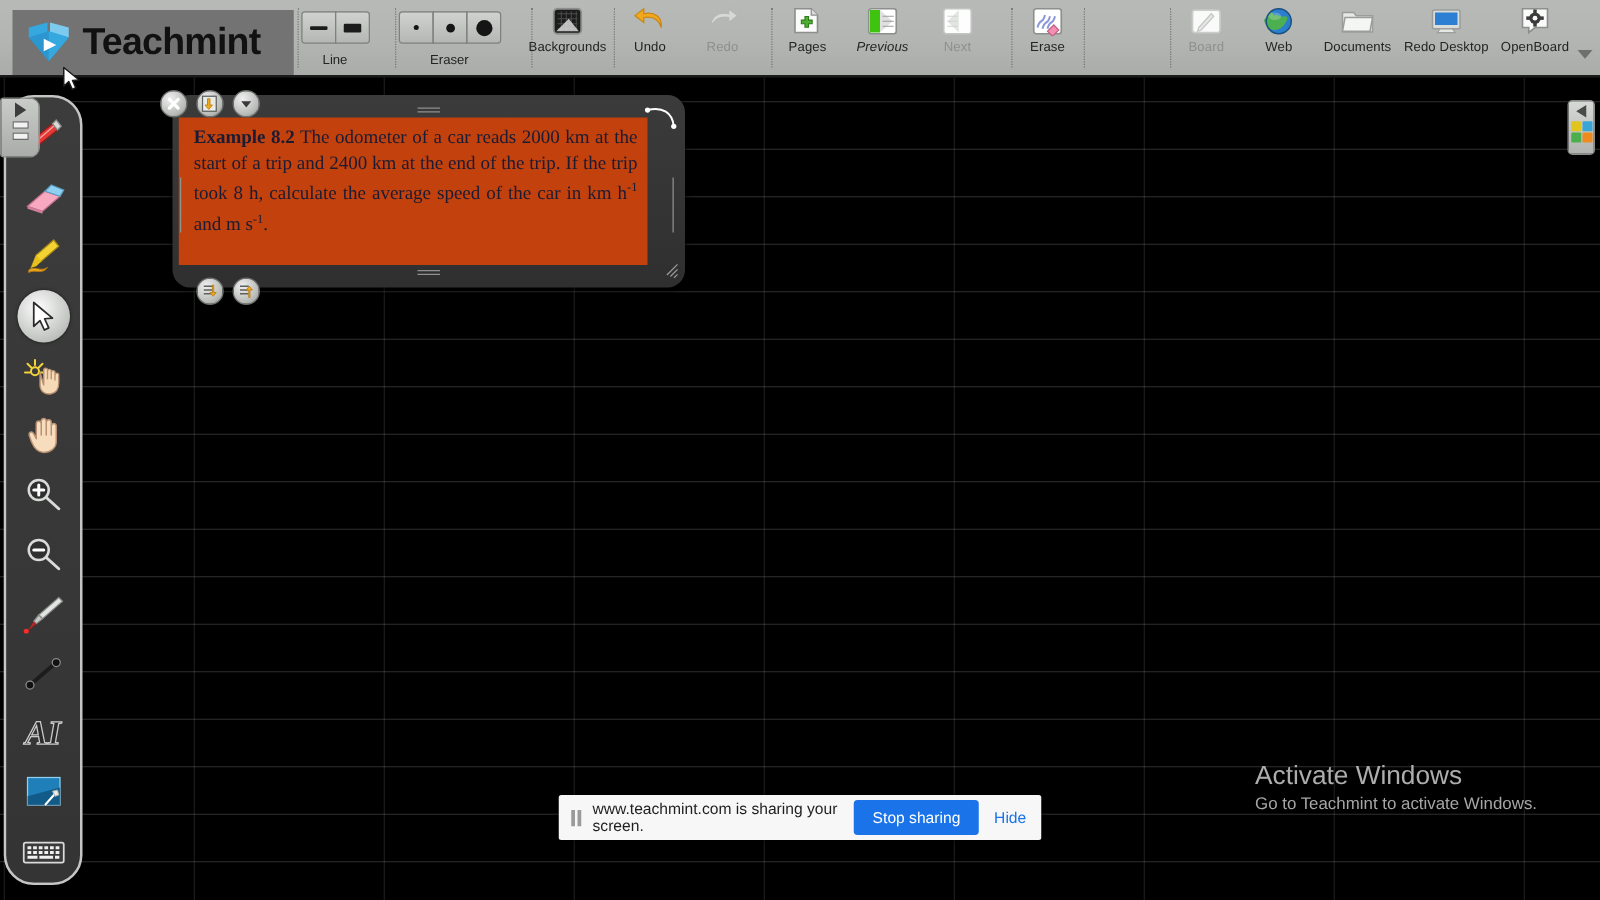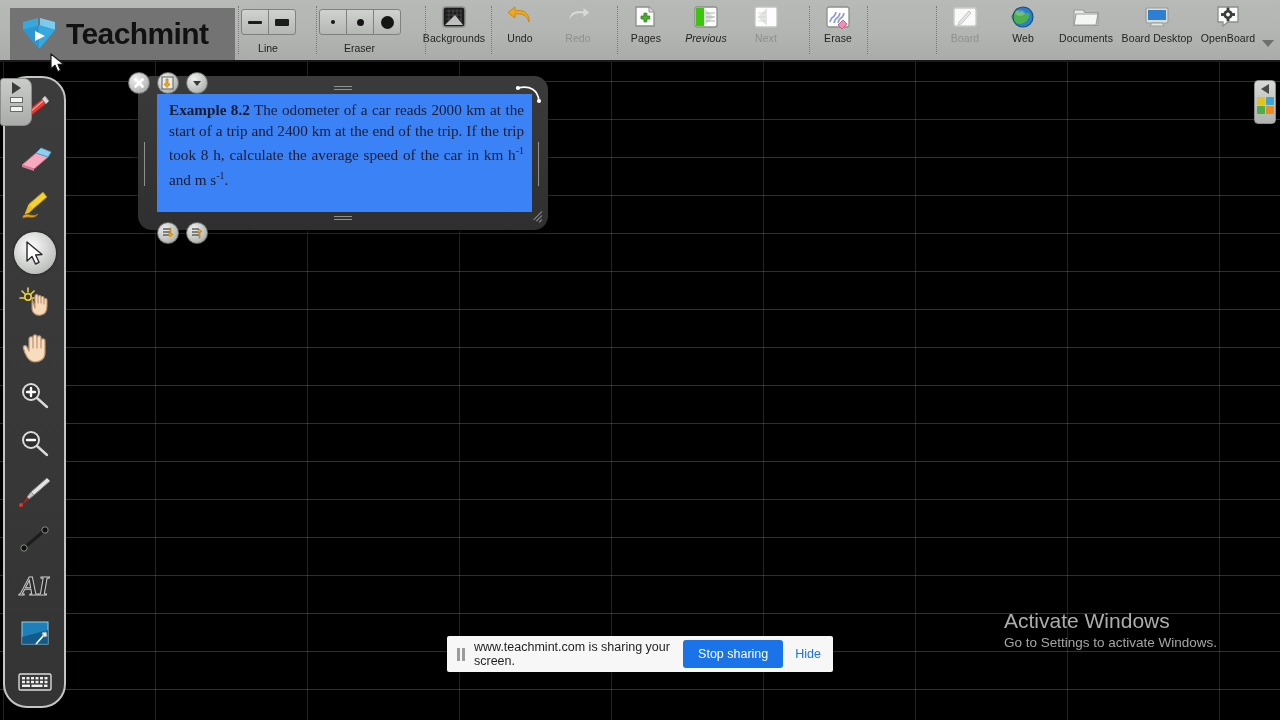--- a/index.html
+++ b/index.html
@@ -106,22 +106,22 @@
   .mc{ width:8px;height:8px;border-radius:1px;}
 
   
   #noteobj{ position:absolute; left:138px; top:76px; width:410px; height:154px; z-index:15; }
   #noteframe{
     position:absolute; left:0; top:0; width:410px; height:154px;
     background:linear-gradient(to bottom,#3b3b3b,#2f2f2f);
     border-radius:14px; box-shadow:0 2px 6px rgba(0,0,0,.8);
   }
   #notepage{
-    position:absolute; left:19px; top:18px; width:375px; height:118px;
-    background:#3b82f6; overflow:hidden; padding:6px 8px 16px 12px;
+    position:absolute; left:5px; top:18px; width:375px; height:118px;
+    background:#c2410c; overflow:hidden; padding:6px 8px 16px 12px;
   }
   #notetext{
     font-family:"Liberation Serif", serif; font-size:15.2px; line-height:20.6px;
     color:#1b1b33; text-align:justify; text-indent:0;
   }
   #notetext .ex{ font-weight:bold; }
   #notetext .body{ display:inline; }
   #notetext sup{ font-size:10px; vertical-align:super;}
 
   .nbtn{
@@ -336,21 +336,21 @@
       </div>
 
       <div class="titem" style="width:74px;">
         <div class="ticon">
           <svg width="28" height="24" viewBox="0 0 28 24">
             <rect x="3" y="3" width="22" height="15" rx="1.5" fill="#dadddA" stroke="#9a9d9a" stroke-width="1.2"></rect>
             <rect x="5" y="5" width="18" height="10" fill="#2d7fd4"></rect>
             <path d="M9 18 h10 l2 3 h-14 Z" fill="#e4e7e4" stroke="#9a9d9a" stroke-width="1"></path>
           </svg>
         </div>
-        <div class="tlabel">Board Desktop</div>
+        <div class="tlabel">Redo Desktop</div>
       </div>
 
       <div class="titem" style="width:68px;">
         <div class="ticon">
           <svg width="26" height="24" viewBox="0 0 26 24">
             <path d="M3 2 h20 v15 h-10 l-5 4 v-4 h-5 Z" fill="#fafafa" stroke="#8c8f8c" stroke-width="1.3"></path>
             <g fill="#3c3c3c">
               <circle cx="13" cy="9.5" r="4.6"></circle>
               <rect x="11.6" y="2.6" width="2.8" height="3.3"></rect>
               <rect x="11.6" y="13" width="2.8" height="3.3"></rect>
@@ -588,21 +588,21 @@
 
     <div class="corner" style="right:6px; bottom:6px;">
       <i style="width:12px; top:3px;"></i>
       <i style="width:8px; top:7px;"></i>
       <i style="width:4px; top:11px;"></i>
     </div>
   </div>
 
   <div id="watermark">
     <div id="wm1">Activate Windows</div>
-    <div id="wm2">Go to Settings to activate Windows.</div>
+    <div id="wm2">Go to Teachmint to activate Windows.</div>
   </div>
 
   <div id="sharebar">
     <span id="pauseicon">
         <i></i>
         <i></i>
       </span>
     <span id="sharetext">www.teachmint.com is sharing your screen.</span>
     <button id="stopbtn">Stop sharing</button>
     <button id="hidebtn">Hide</button>

